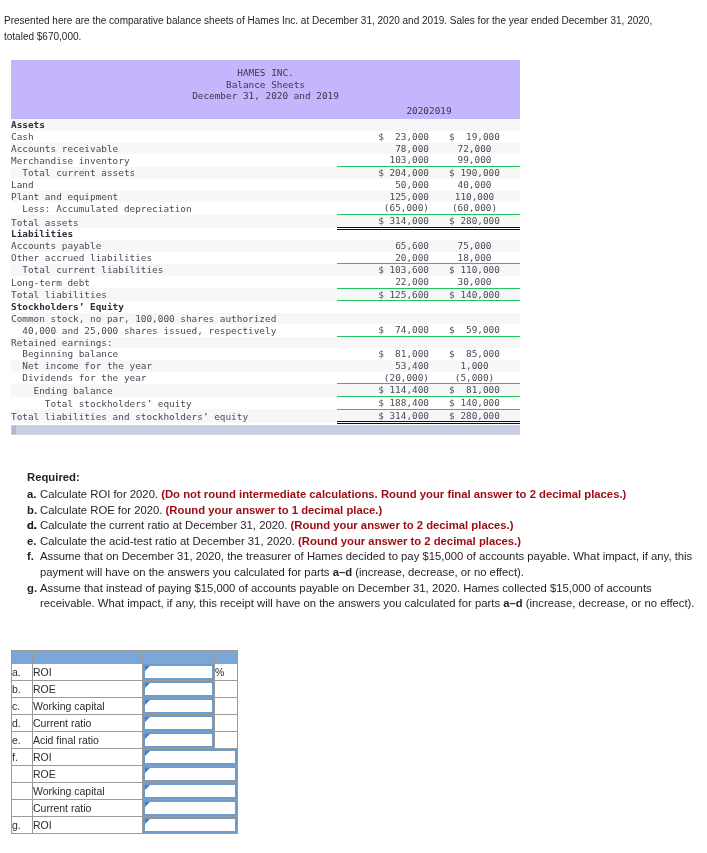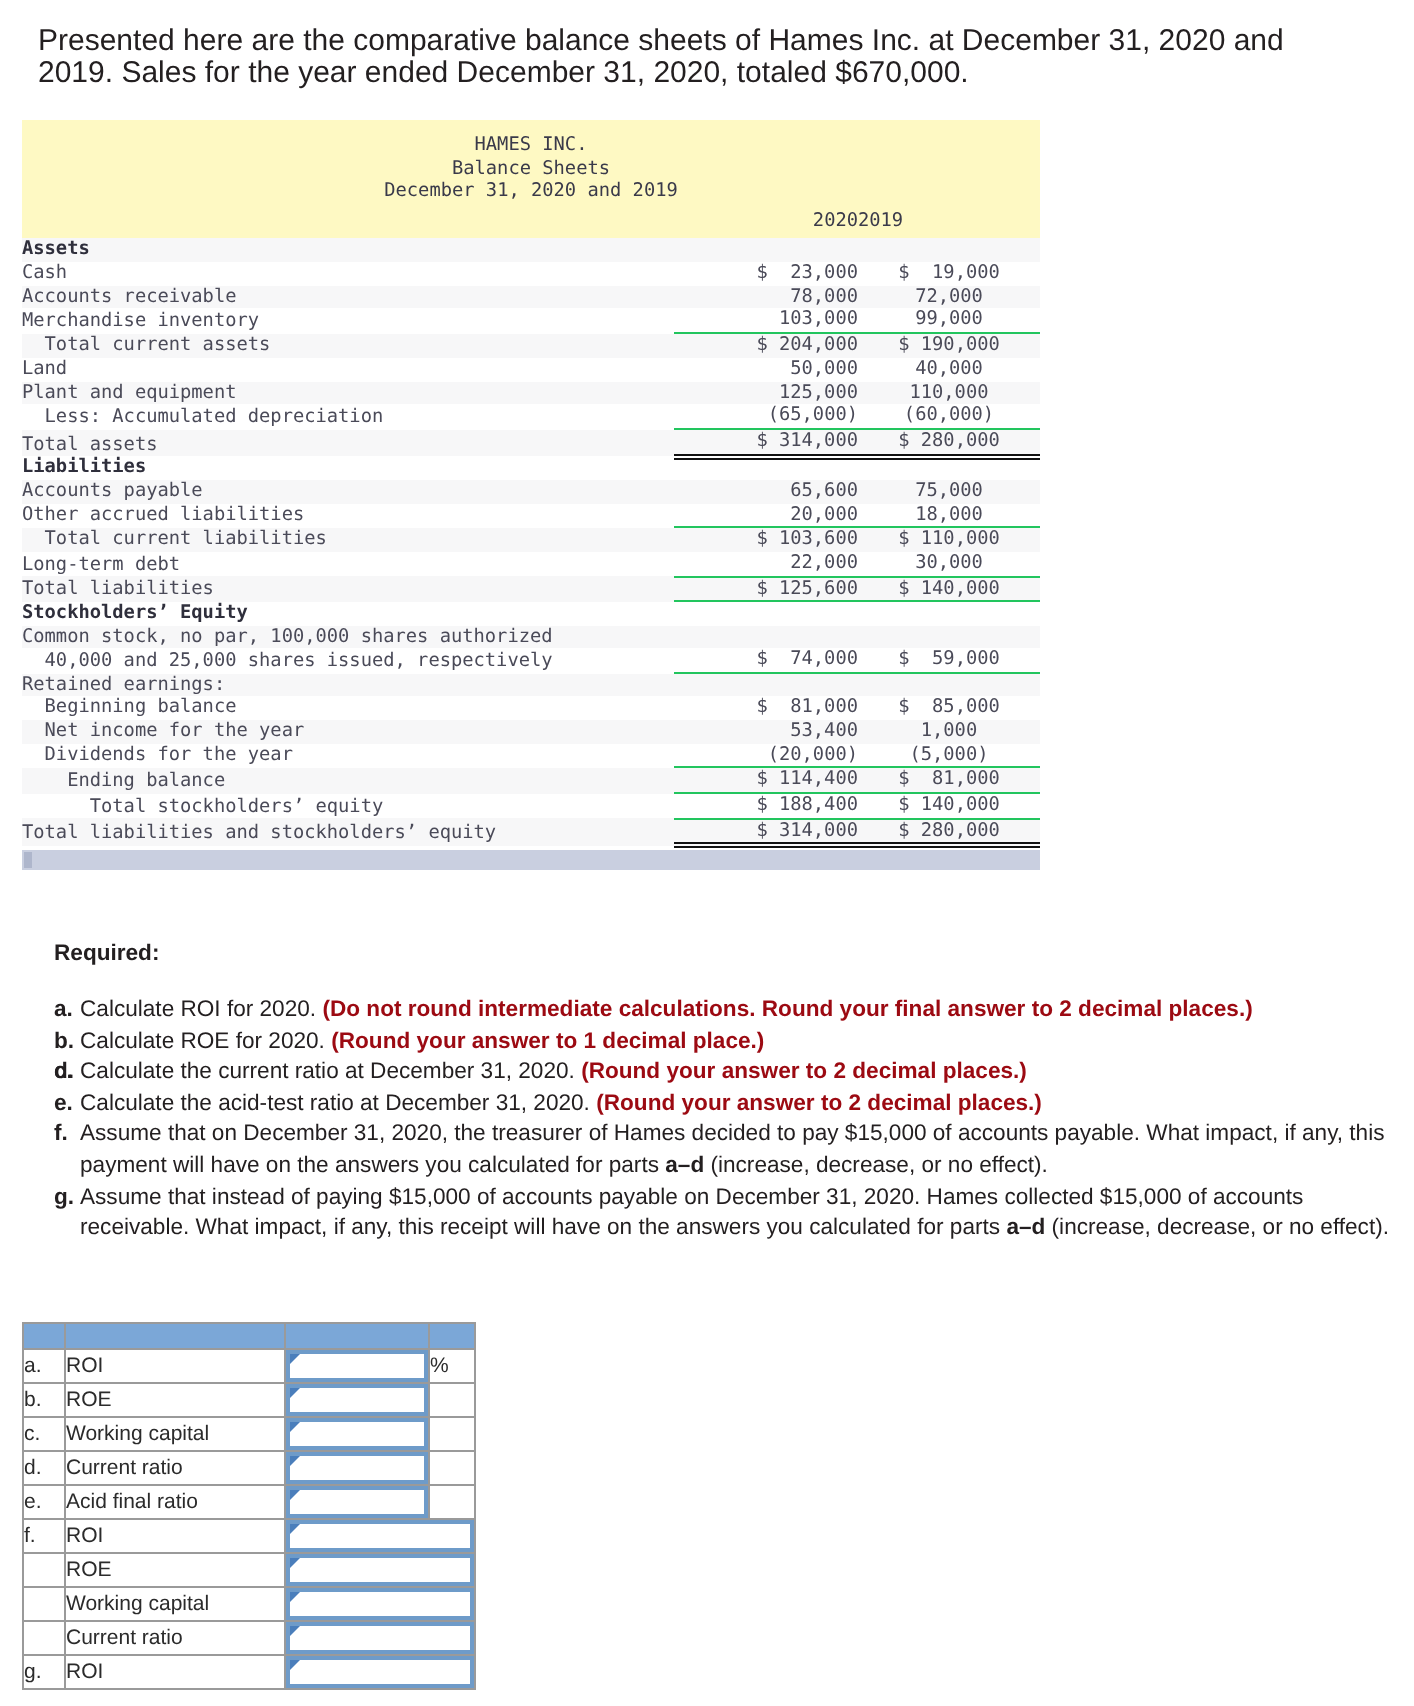--- a/index.html
+++ b/index.html
@@ -11,35 +11,35 @@
   body {
     font-family: "Liberation Sans", sans-serif;
     color: #231f20;
     font-size: 11px;
     -webkit-font-smoothing: antialiased;
   }
   .page { width: 707px; position: relative; }
 
   
   .intro {
-    padding: 13px 14px 0 19px;
-    font-size: 15px;
+    padding: 13px 14px 0 4px;
+    font-size: 10px;
     line-height: 15.5px;
     color: #231f20;
     width: 690px;
   }
 
   
   .bs-wrap {
     margin: 16px 0 0 11px;
     width: 509px;
     position: relative;
   }
   .bs-head {
-    background: #fef9c3;
+    background: #c4b5fd;
     padding: 7px 0 3px 0;
     text-align: center;
     font-family: "DejaVu Sans Mono", monospace;
     font-size: 9.4px;
     line-height: 11.6px;
     color: #3a3a4a;
     letter-spacing: 0px;
     position: relative;
   }
   .bs-head .yr-row {
@@ -89,21 +89,21 @@
   }
 
   
   .req {
     margin: 35px 0 0 27px;
     width: 672px;
     font-size: 11.3px;
     line-height: 15.6px;
     color: #231f20;
   }
-  .req-title { font-weight: bold; margin-bottom: 12px; }
+  .req-title { font-weight: bold; margin-bottom: 1px; }
   .req-item {
     position: relative;
     padding-left: 13px;
     margin-bottom: 0px;
   }
   .req-item .ltr {
     position: absolute;
     left: 0; top: 0;
     font-weight: bold;
   }

